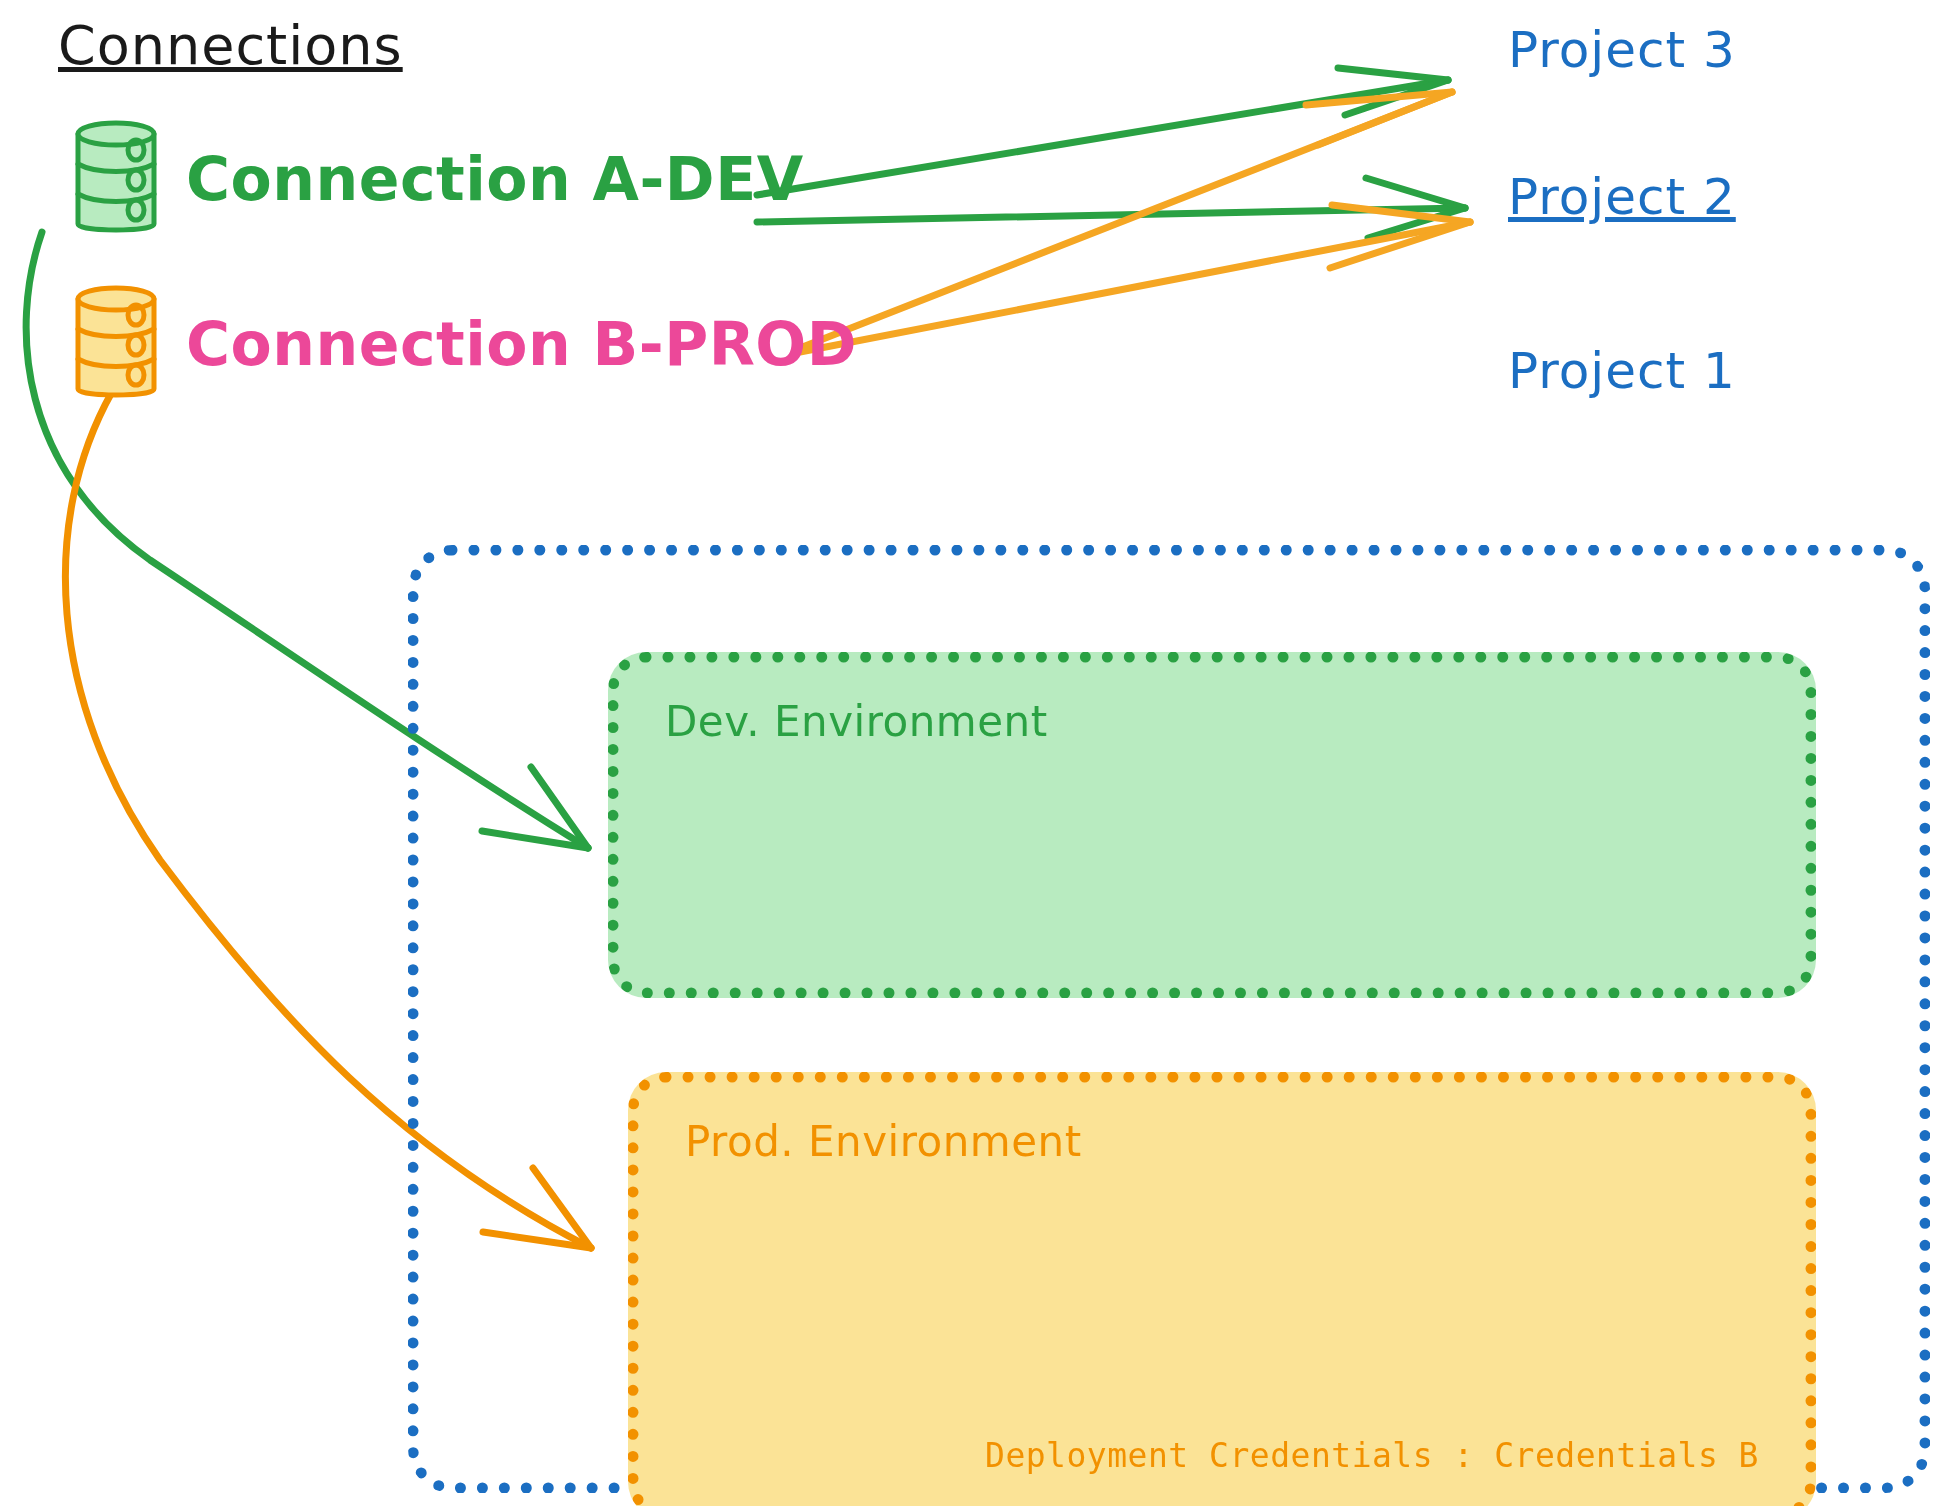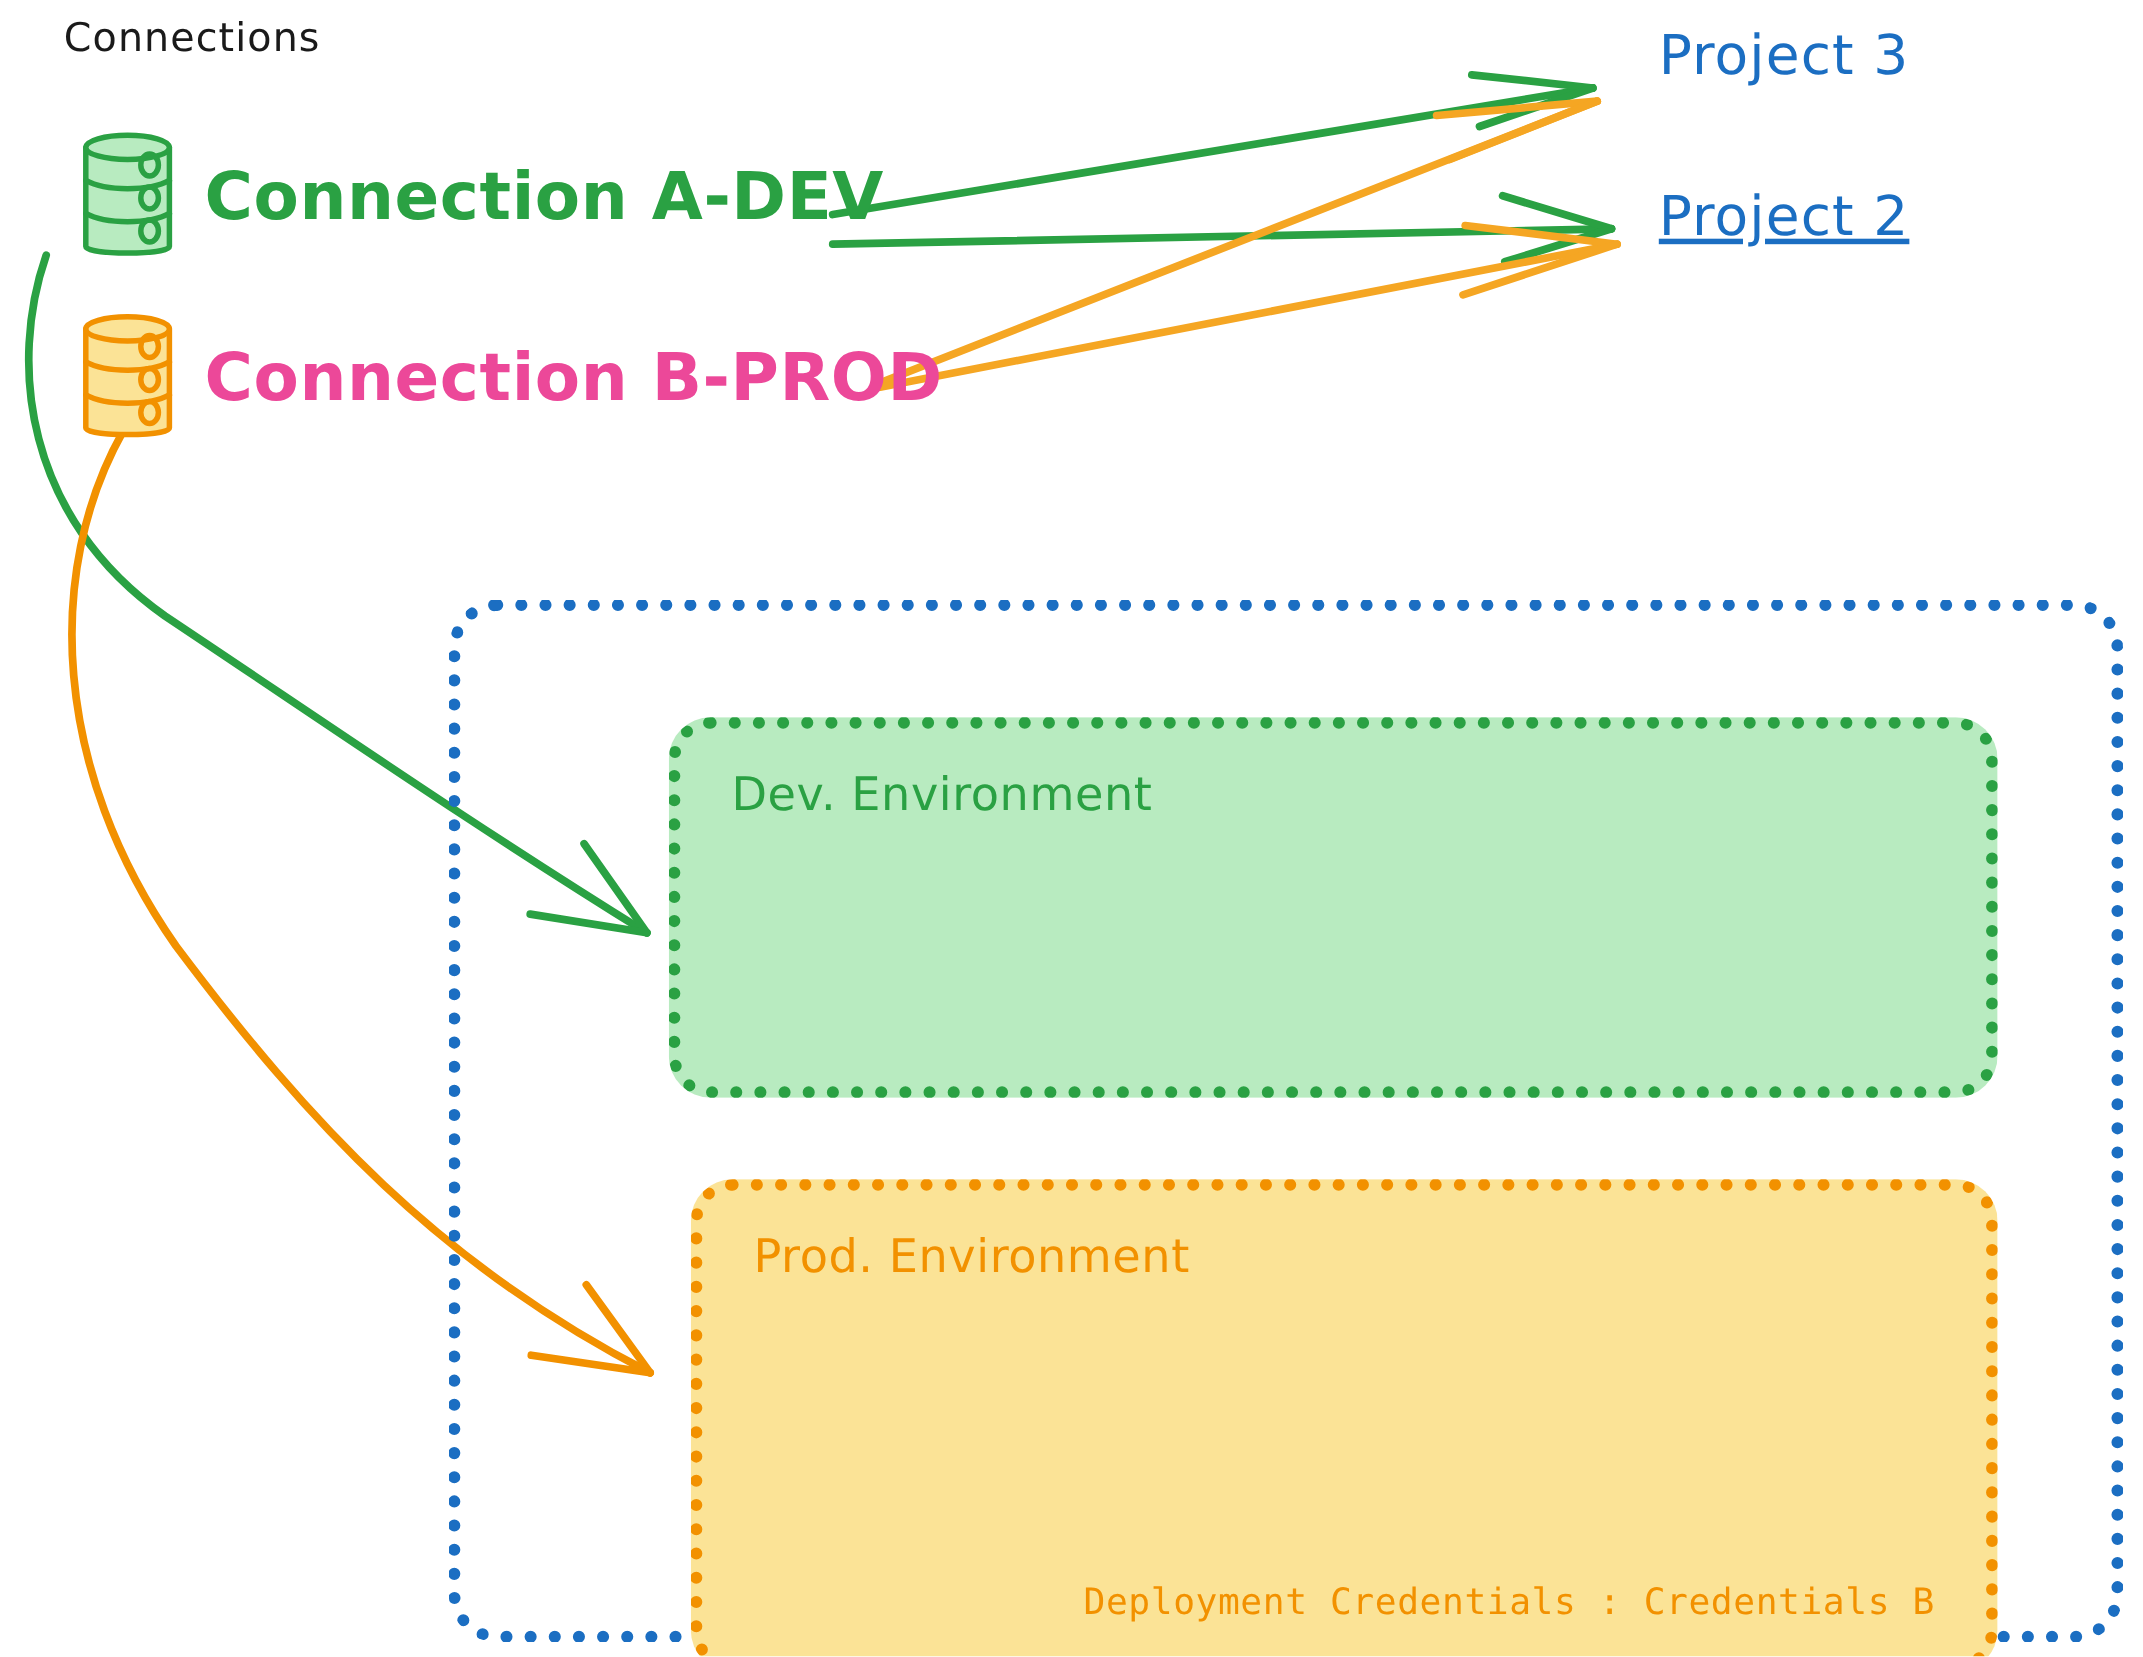--- a/index.html
+++ b/index.html
@@ -23,25 +23,26 @@
     height: 1506px;
     pointer-events: none;
   }
 
   
   .title {
     position: absolute;
     left: 58px;
     top: 14px;
     font-family: "DejaVu Sans", sans-serif;
-    font-size: 36px;
+    font-size: 54px;
     font-weight: 400;
     color: #1a1a1a;
     letter-spacing: 1px;
     white-space: nowrap;
+    text-decoration: underline;
   }
 
   
   .conn-row {
     position: absolute;
     display: flex;
     align-items: center;
   }
   .conn-label {
     font-family: "DejaVu Sans", sans-serif;
@@ -193,20 +194,21 @@
           <ellipse cx="68" cy="62" rx="8" ry="10" fill="none"></ellipse>
           <ellipse cx="68" cy="92" rx="8" ry="10" fill="none"></ellipse>
         </g>
       </svg>
     </span>
     <span class="conn-label" style="color:#ec4899; margin-left:22px;">Connection B-PROD</span>
   </div>
 
   <div class="project-label" style="left:1508px; top:21px;">Project 3</div>
   <div class="project-label" style="left:1508px; top:168px;text-decoration:underline;">Project 2</div>
+  <div class="project-label" style="left:1508px; top:342px;">Project 1</div>
 
   <div class="project-container"></div>
 
   <div class="env-box dev">
     <div class="env-title dev">Dev. Environment</div>
   </div>
 
   <div class="env-box prod">
     <div class="env-title prod">Prod. Environment</div>
     <div class="env-cred prod">Deployment Credentials : Credentials B</div>

